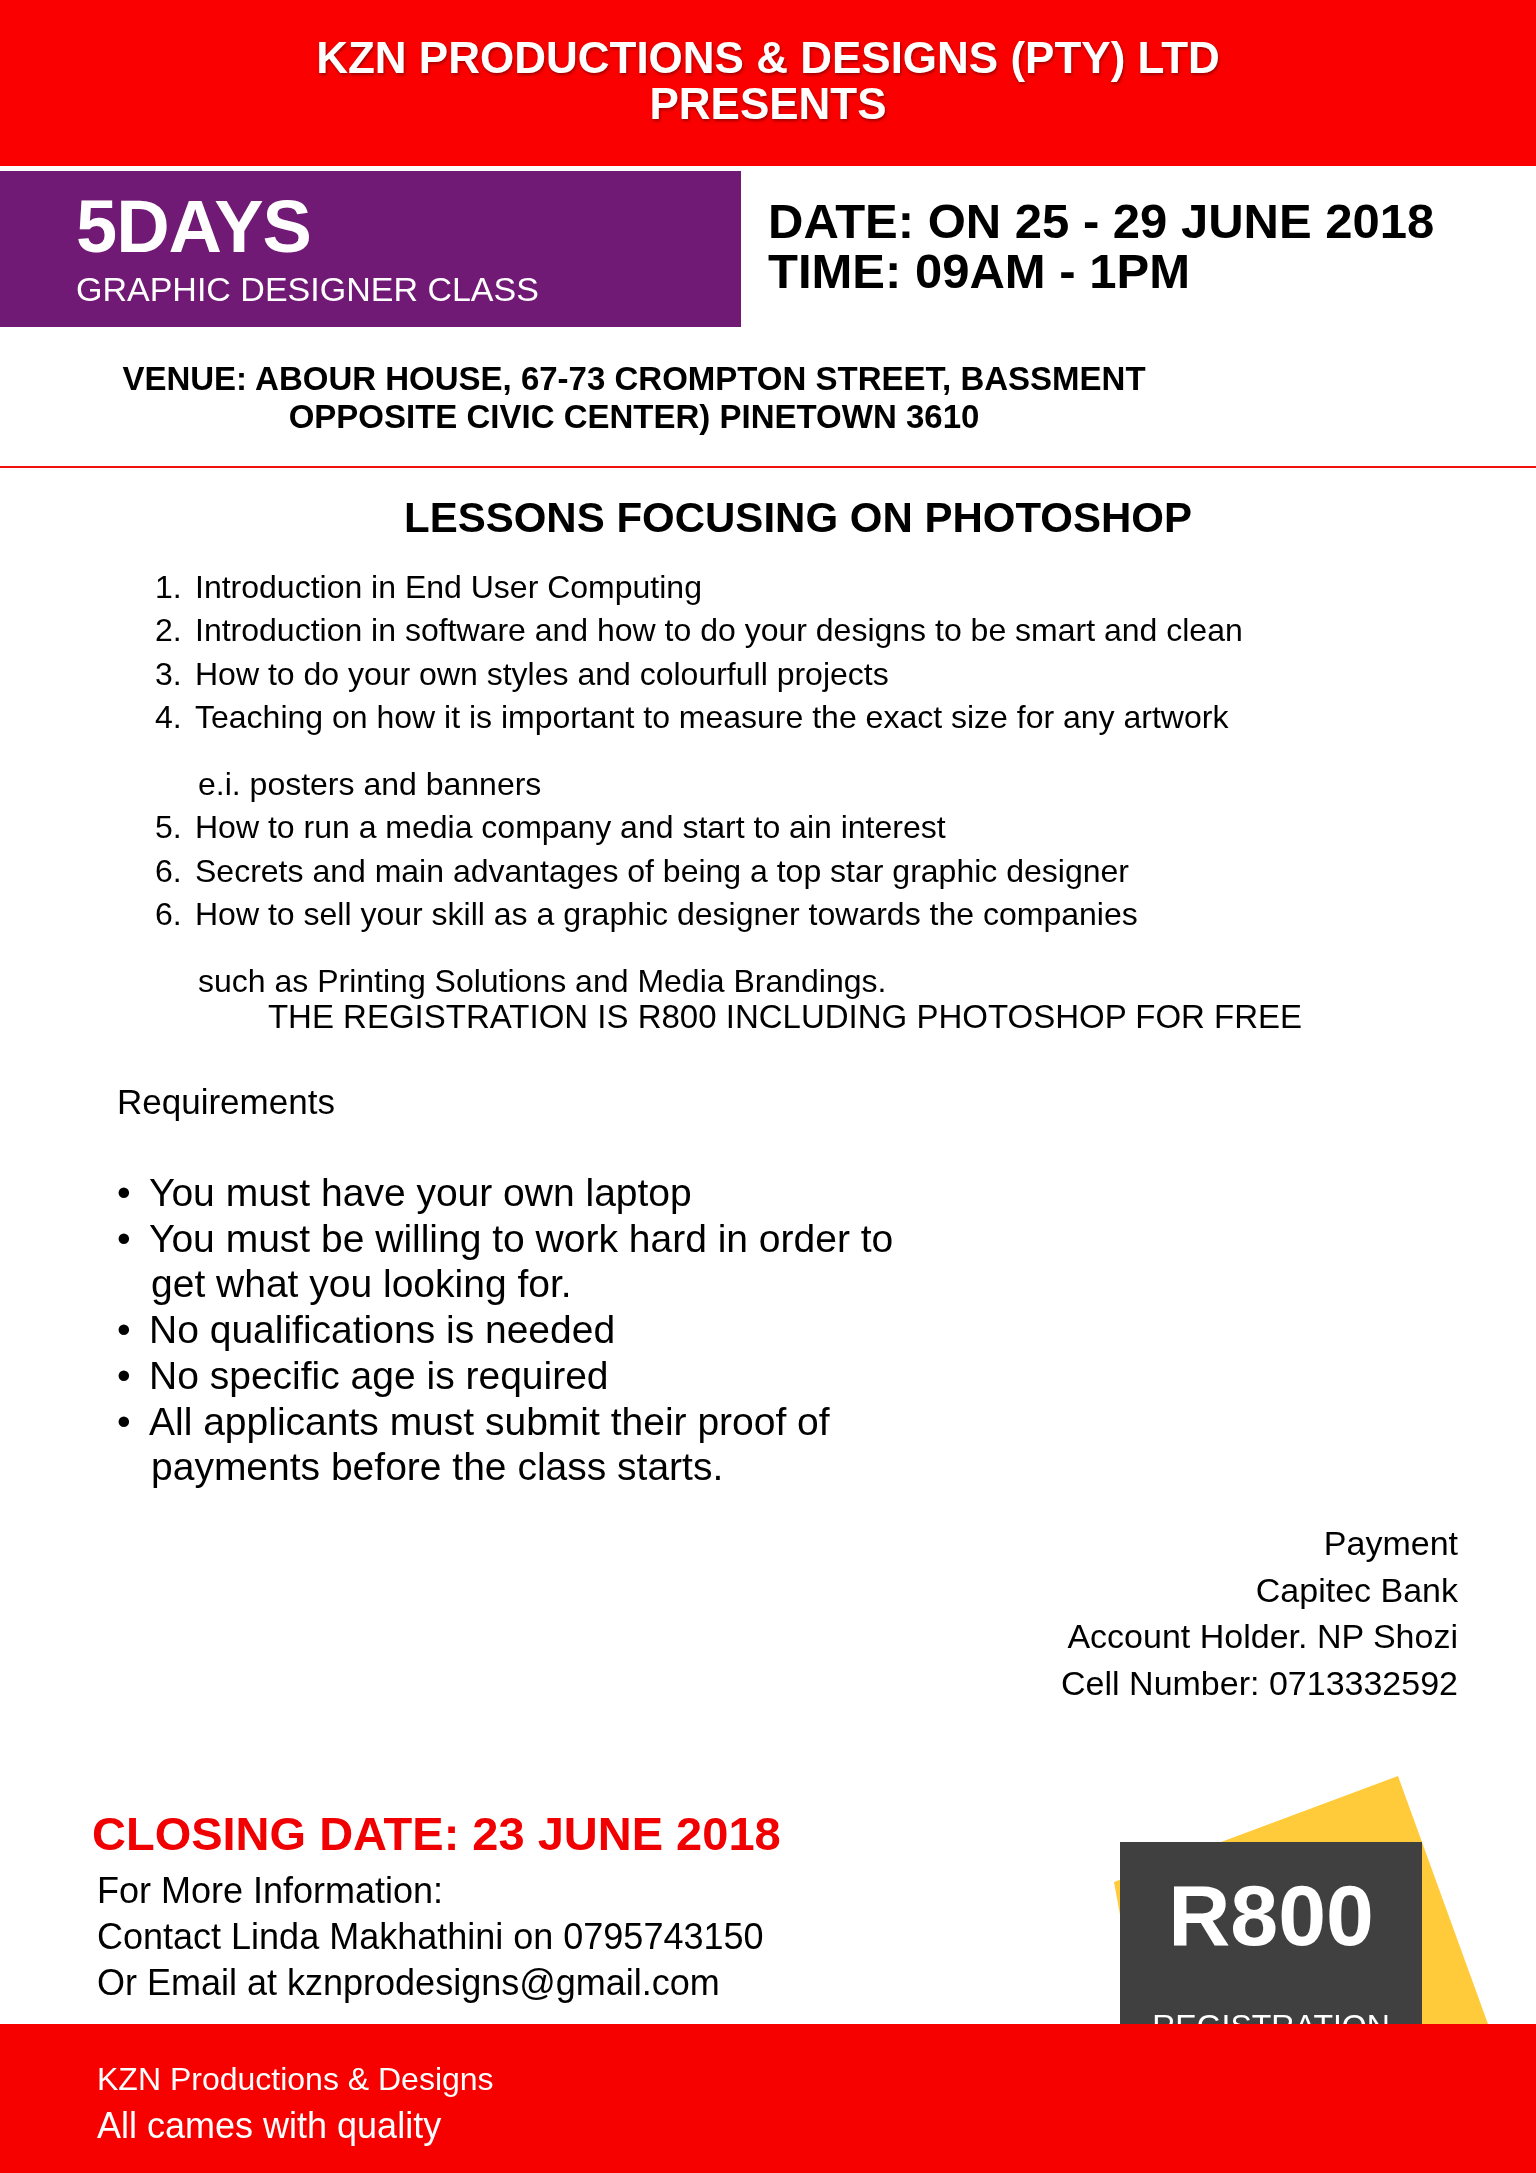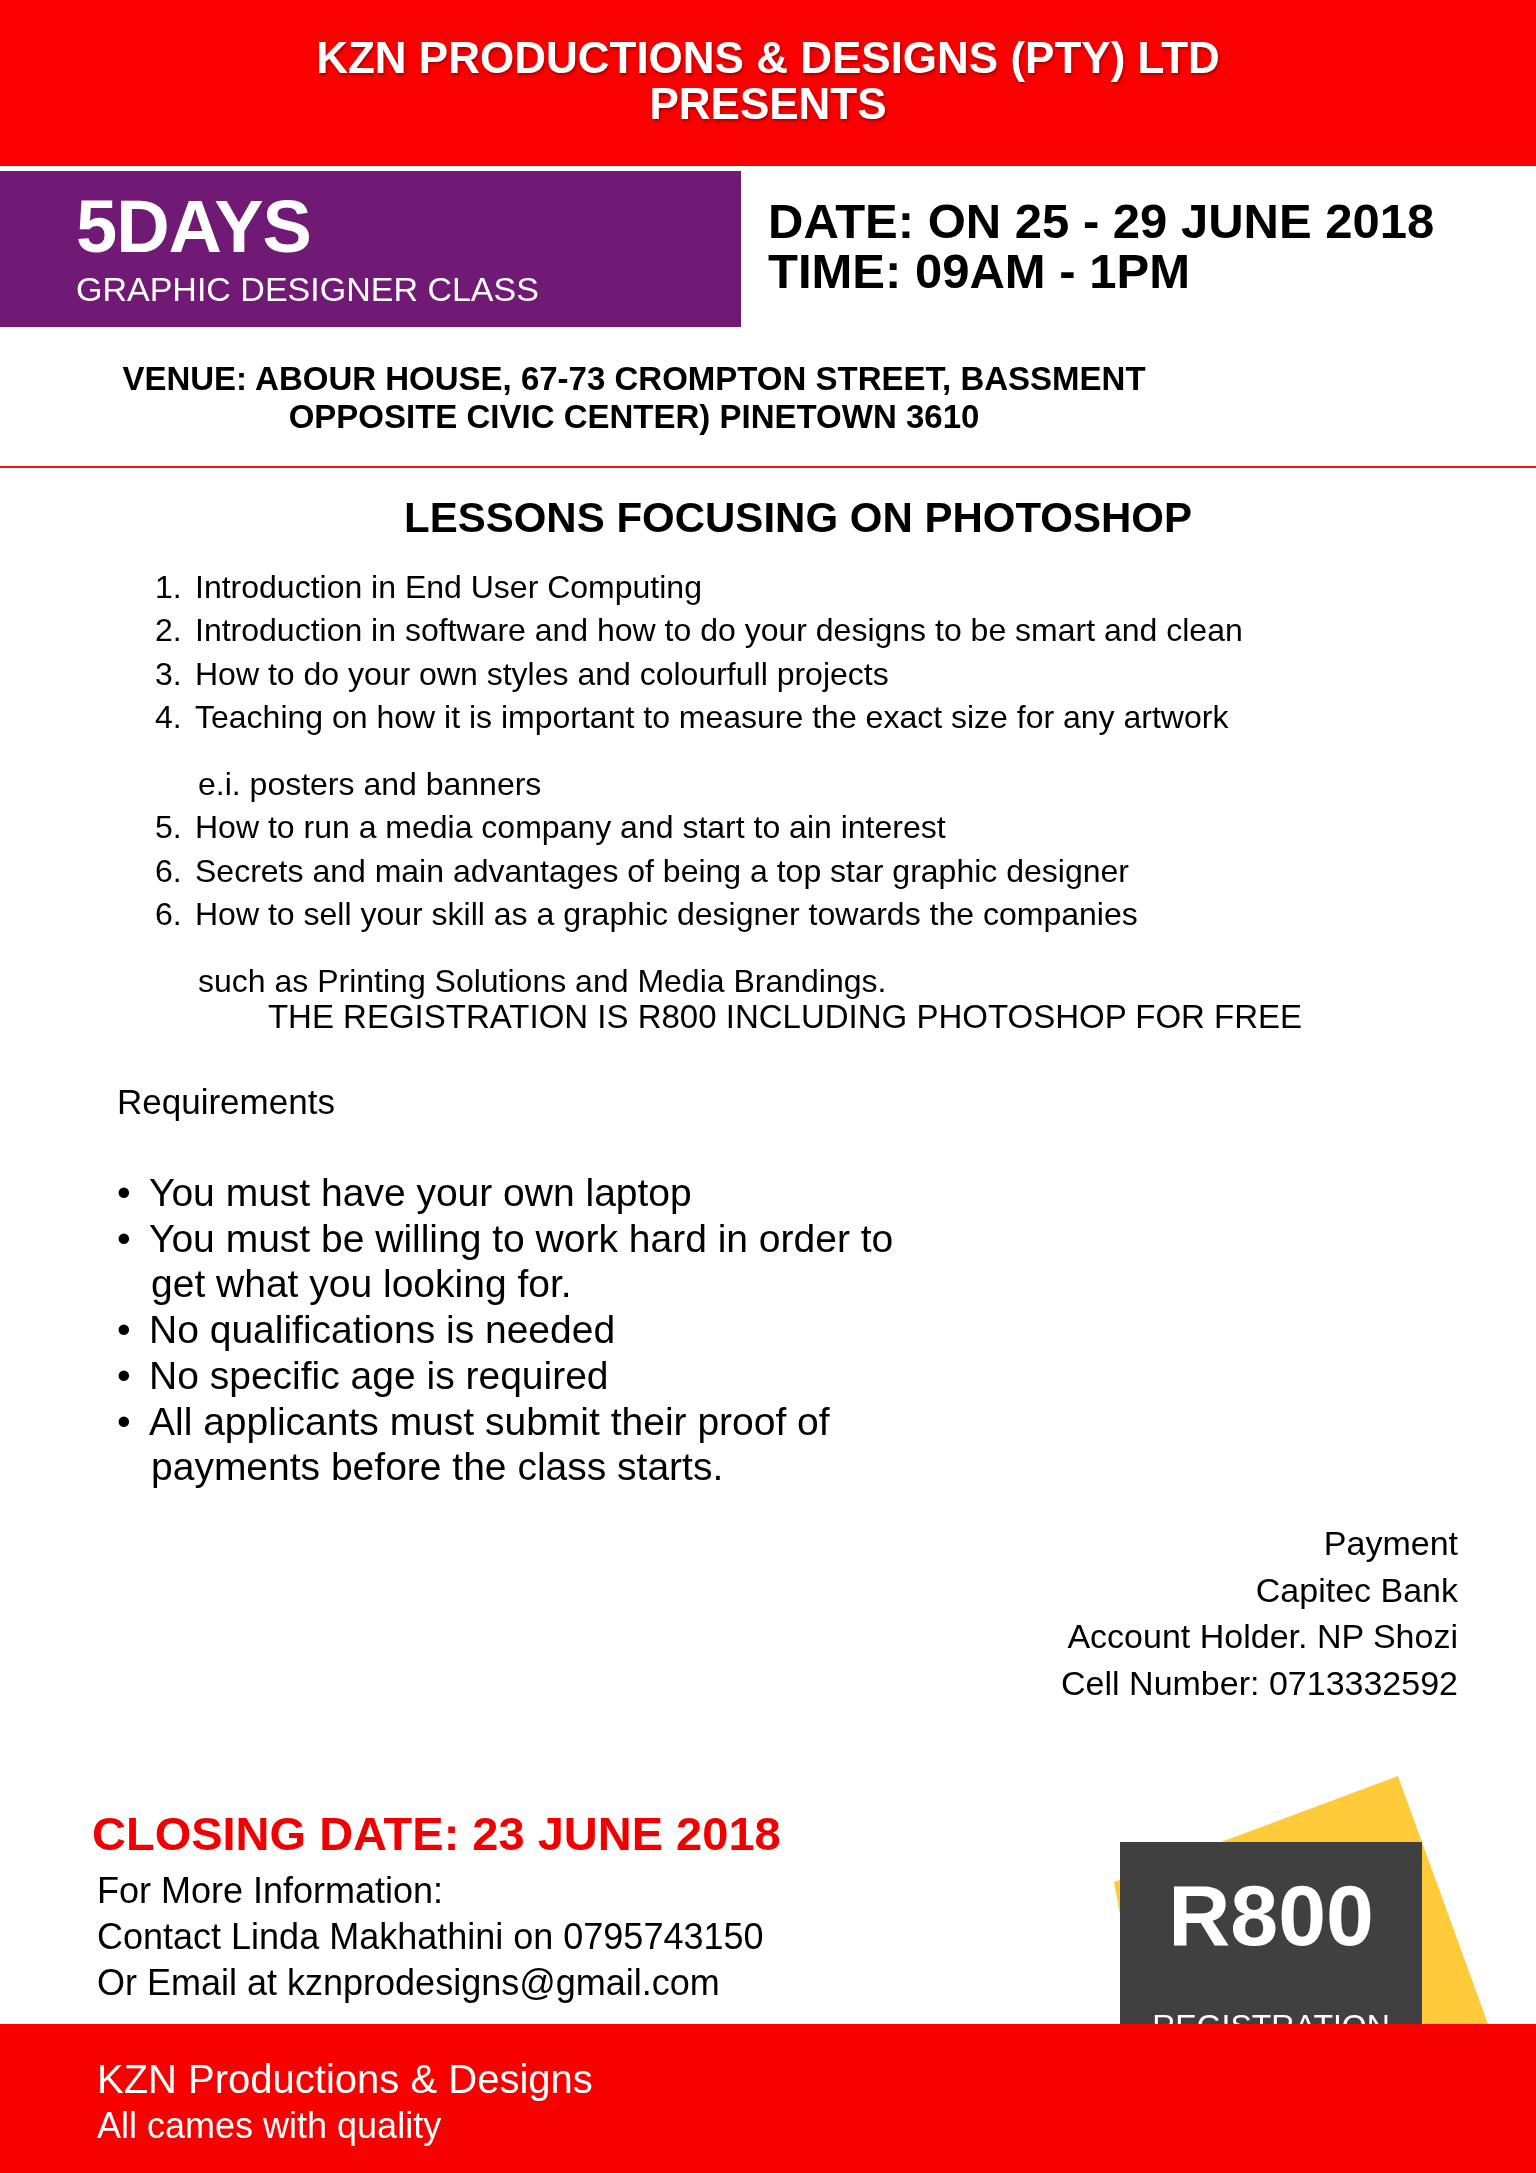--- a/index.html
+++ b/index.html
@@ -56,21 +56,21 @@
   .contact { left: 97px; top: 1868px; font-size: 36px; line-height: 46px; }
 
   
   .badge-yellow { left: 1100px; top: 1770px; width: 400px; height: 260px; }
   .badge-red { left: 1120px; top: 1842px; width: 302px; height: 184px; background: #404040; color: #fff; text-align: center; }
   .badge-red .amount { position: absolute; left: 0; right: 0; top: 28px; font-size: 86px; font-weight: bold; line-height: 90px; }
   .badge-red .label { position: absolute; left: 0; right: 0; top: 118px; font-size: 32px; line-height: 36px; margin-top: 48px; }
 
   
   .footer { left: 0; top: 2024px; width: 1536px; height: 149px; background: #f60000; color: #fff; }
-  .footer .l1 { position: absolute; left: 97px; top: 32px; font-size: 40px; line-height: 46px; }
+  .footer .l1 { position: absolute; left: 97px; top: 32px; font-size: 32px; line-height: 46px; }
   .footer .l2 { position: absolute; left: 97px; top: 79px; font-size: 36px; line-height: 46px; }
 </style>
 </head>
 <body>
 
 <div class="abs top-banner">
   <div class="l1">KZN PRODUCTIONS &amp; DESIGNS (PTY) LTD</div>
   <div class="l2">PRESENTS</div>
 </div>
 

